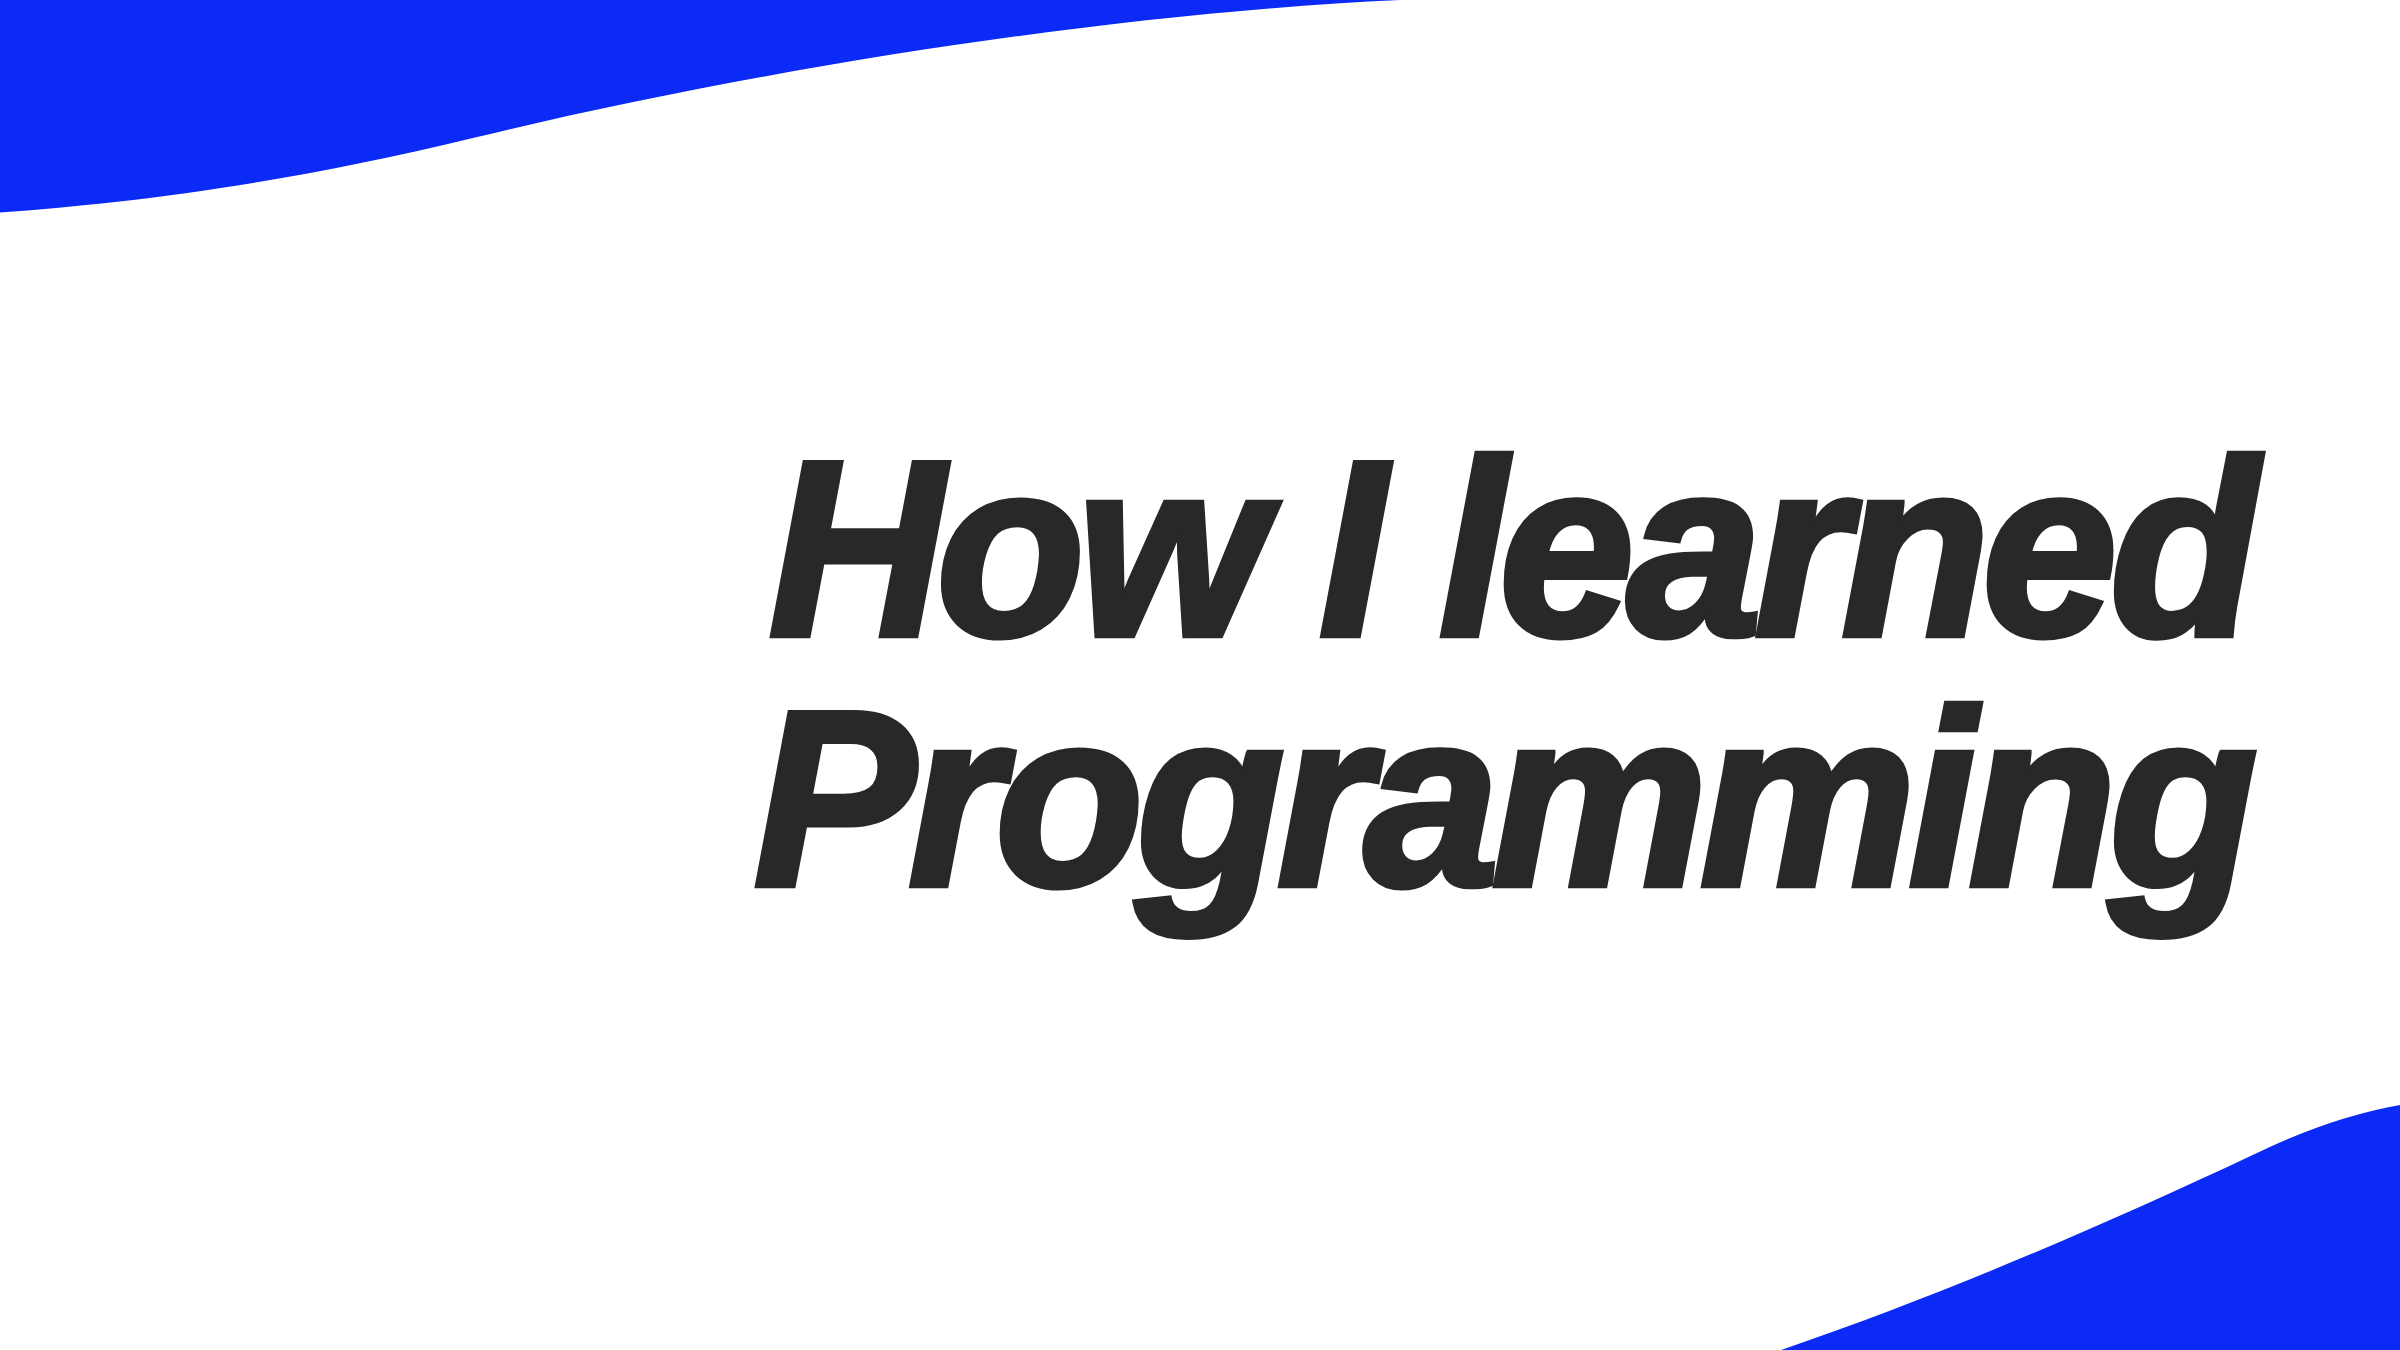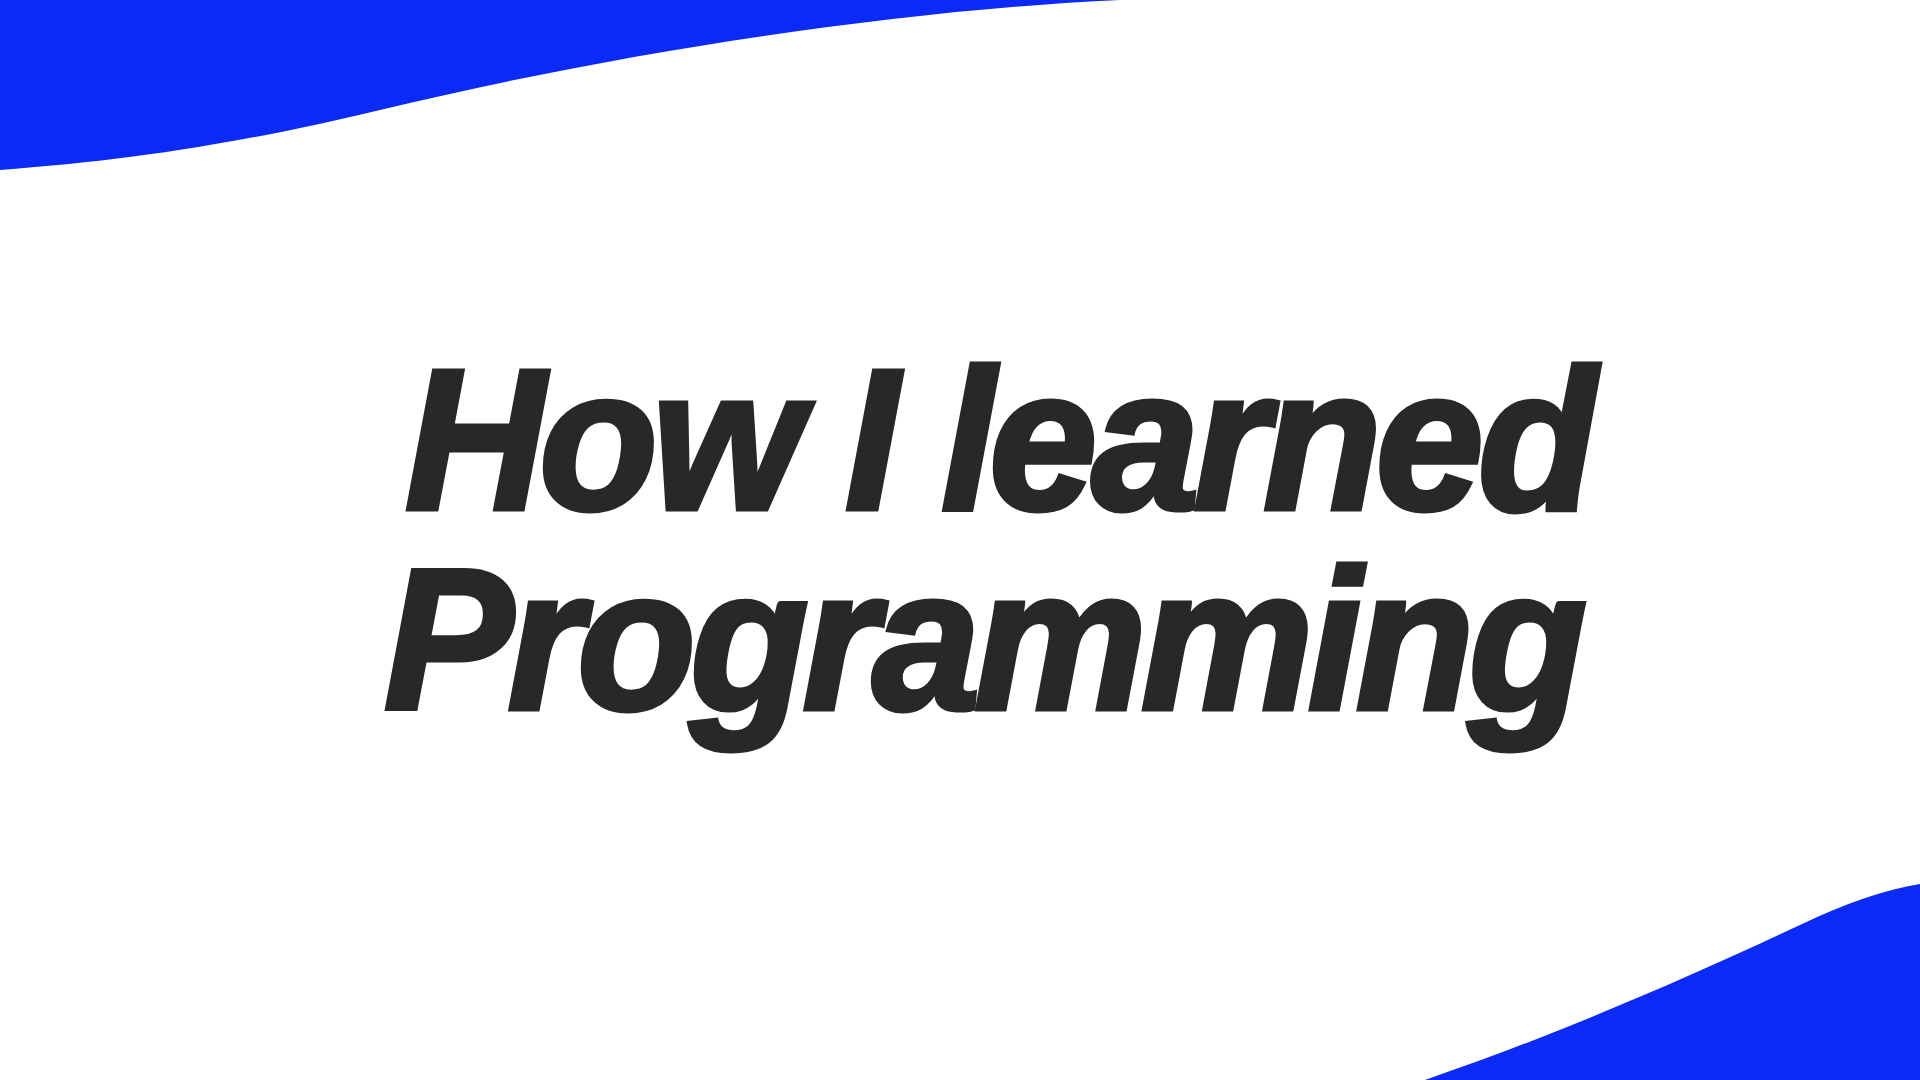--- a/index.html
+++ b/index.html
@@ -24,21 +24,21 @@
   }
   .title-block {
     position: absolute;
     left: 0;
     top: 0;
     width: 1837px;
     height: 1080px;
     display: flex;
     flex-direction: column;
     justify-content: center;
-    align-items: center;
+    align-items: flex-end;
     padding-left: 196px;
     box-sizing: border-box;
     pointer-events: none;
   }
   .title-line {
     display: block;
     color: #282828;
     font-family: "Liberation Sans", "DejaVu Sans", sans-serif;
     font-weight: 700;
     font-style: italic;

